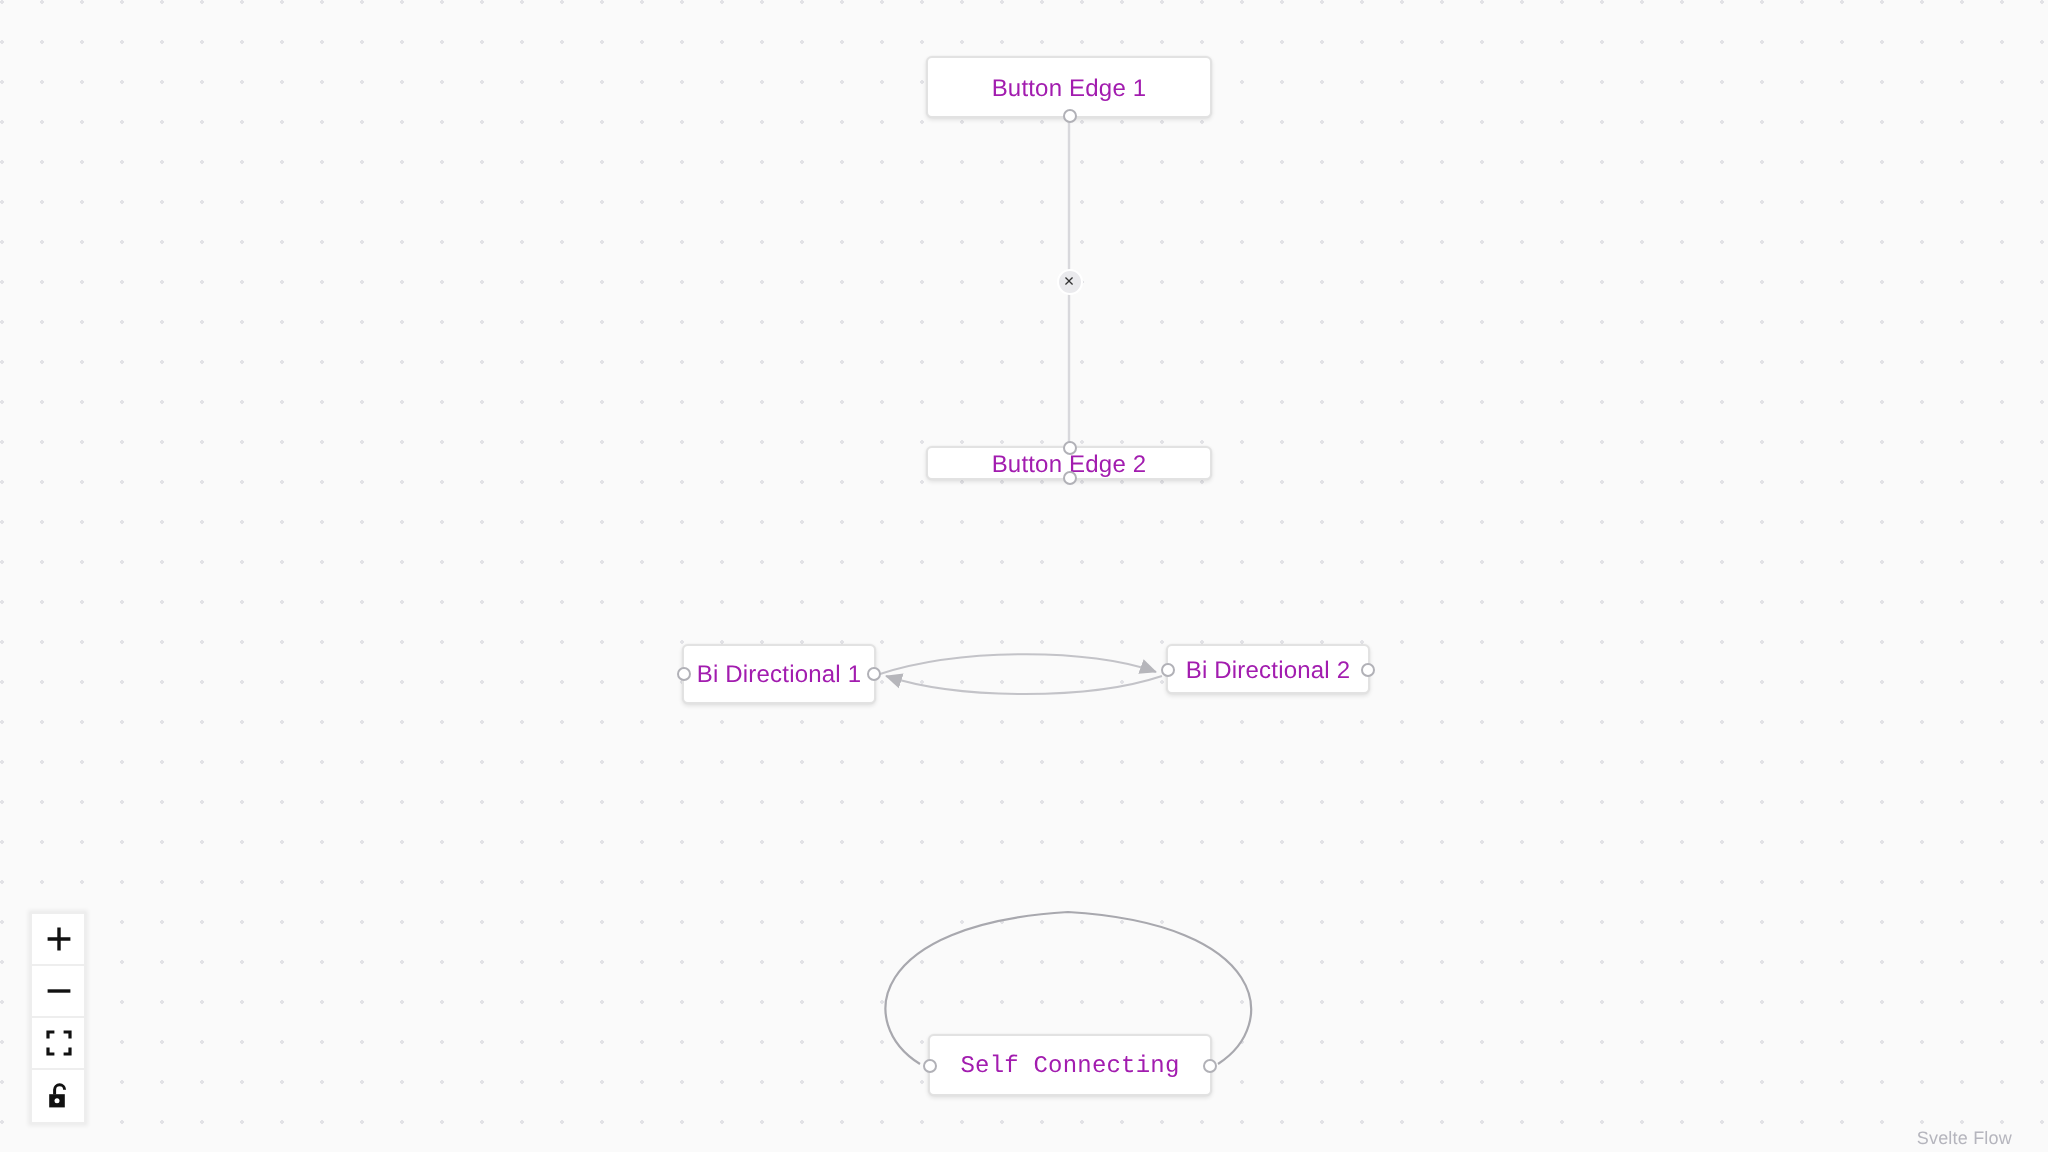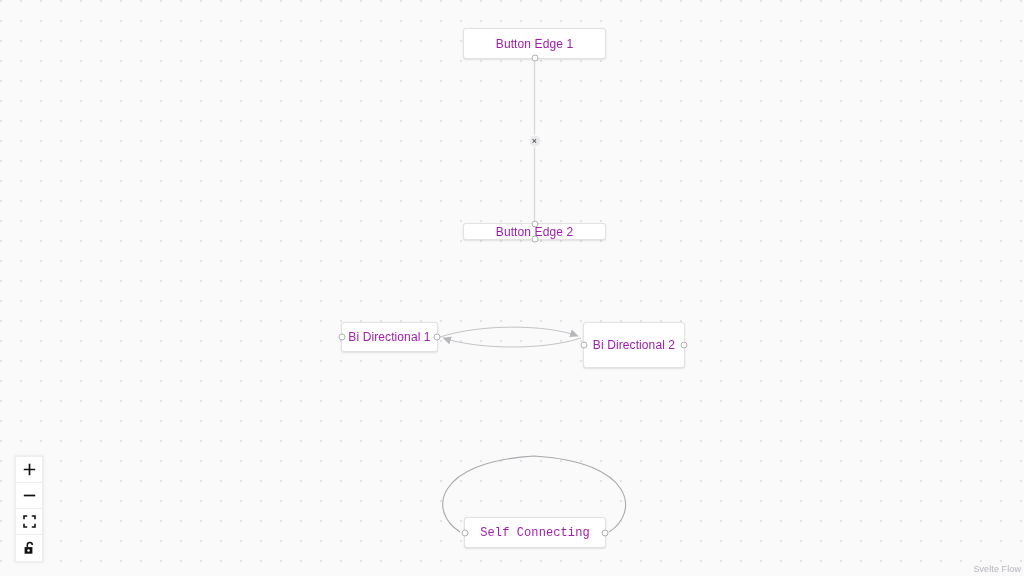--- a/index.html
+++ b/index.html
@@ -97,21 +97,21 @@
     align-items: center;
     justify-content: center;
     cursor: pointer;
     padding: 0;
   }
   .ctrl-btn:last-child { border-bottom: none; }
   .ctrl-btn svg { display: block; }
 
   #attribution {
     position: absolute;
-    right: 3px;
+    right: 18px;
     bottom: 2px;
     font-size: 9px;
     color: #b5b5bd;
     text-decoration: none;
     letter-spacing: 0.1px;
     margin-top: 47px;
   }
 </style>
 </head>
 <body>
@@ -149,21 +149,21 @@
     <span class="handle top"></span>
     <span class="handle bottom"></span>
   </div>
 
   <div class="node" style="left:341px; top:322px; width:97px; height:30px;">
     <span>Bi Directional 1</span>
     <span class="handle left"></span>
     <span class="handle right"></span>
   </div>
 
-  <div class="node" style="left:583px; top:322px; width:102px; height:46px;">
+  <div class="node" style="left:583px; top:322px; width:102px; height:25px;">
     <span>Bi Directional 2</span>
     <span class="handle left"></span>
     <span class="handle right"></span>
   </div>
 
   <div class="node" style="left:464px; top:517px; width:142px; height:31px;font-family:Liberation Mono, monospace;">
     <span>Self Connecting</span>
     <span class="handle left"></span>
     <span class="handle right"></span>
   </div>

